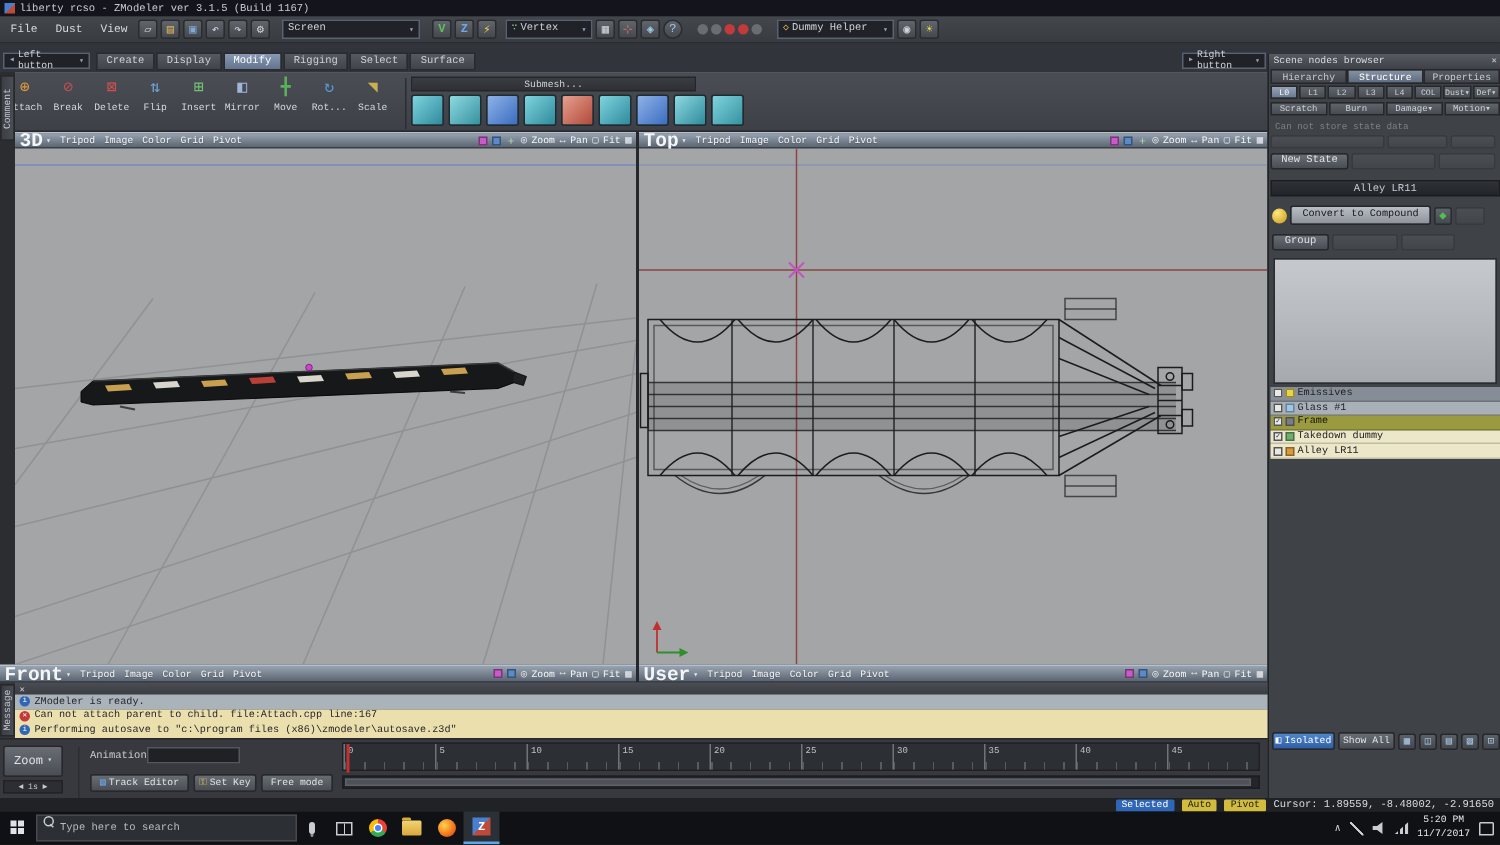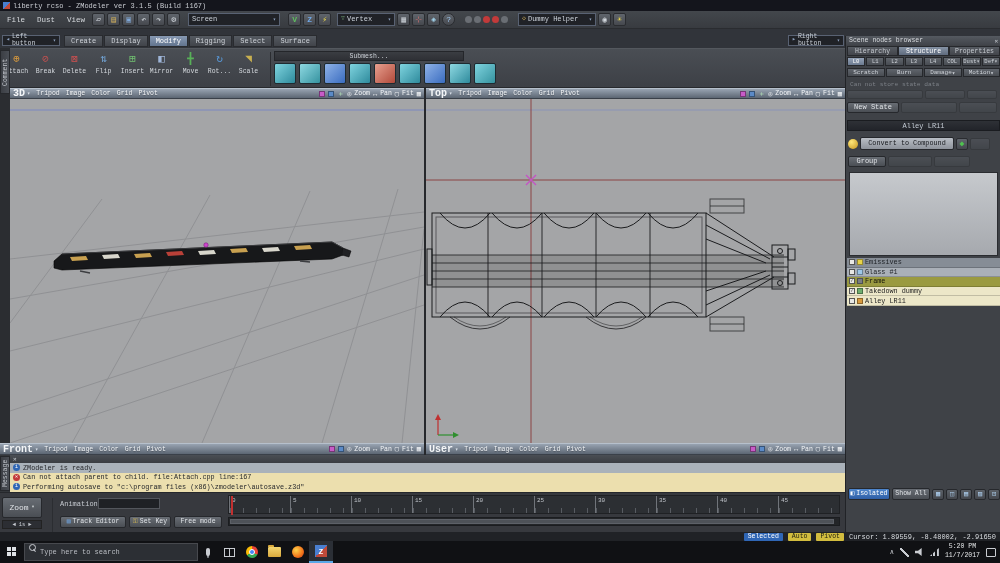--- a/index.html
+++ b/index.html
@@ -22,21 +22,21 @@
  background:linear-gradient(#555a61,#41444a);border:1px solid #292b2f;margin-right:1px}
 .ttab.active{background:linear-gradient(#8799b3,#62748e);color:#fff}
 .tool{width:29px;display:flex;flex-direction:column;align-items:center;gap:1px;padding-top:3px;color:#d3d7dc;font-size:6.5px}
 .tool .tg{width:15px;height:15px;display:flex;align-items:center;justify-content:center;font-size:11px;line-height:1}
 .vsep{width:1px;background:#2b2d31;height:34px;margin:3px 4px 0}
 .sublbl{background:linear-gradient(#3a3d42,#2e3035);border:1px solid #24262a;color:#cdd2d8;font-size:6.5px;
  display:flex;align-items:center;justify-content:center}
 .subic{width:22px;height:21px;border:1px solid #1e2b31;border-radius:2px;flex:none}
 .vph{background:linear-gradient(#98a3b1,#5c6673);border-top:1px solid #b6c0cc;border-bottom:1px solid #3a4049;
  display:flex;align-items:center;padding:0 3px;color:#f4f6f8}
-.vph .vname{font-size:10px;font-weight:bold;margin-right:2px}
+.vph .vname{font-size:13px;font-weight:bold;margin-right:2px}
 .vph .varw{font-size:5.5px;margin-right:6px;color:#dfe6ee}
 .vph .mi{font-size:6.5px;margin-right:6px;text-shadow:0 1px 1px rgba(0,0,0,.3)}
 .vph .rclu{margin-left:auto;display:flex;align-items:center;gap:3px}
 .vph .csq{width:6px;height:6px;border:1px solid rgba(0,0,0,.4);flex:none}
 .vph .zlbl{font-size:6.5px}
 .vph .zic{font-size:7px;opacity:.9}
 .vtab{writing-mode:vertical-rl;transform:rotate(180deg);font-size:6.5px;color:#c2c6cc;
  background:linear-gradient(90deg,#4a4e55,#3b3e44);border:1px solid #26282c;
  display:flex;align-items:center;justify-content:center}
 .sb-tab{height:10px;flex:1;background:linear-gradient(#565b62,#42454b);border:1px solid #26282c;color:#c6cad0;

